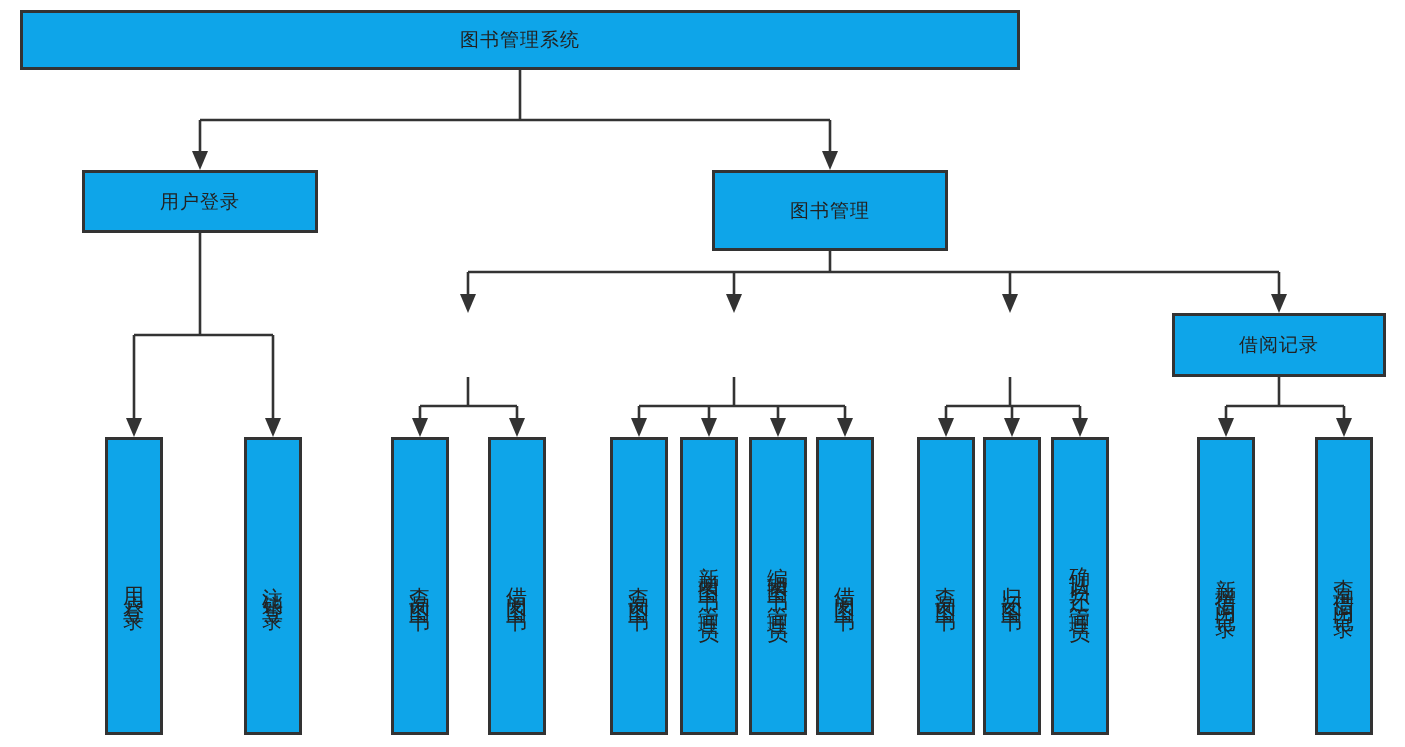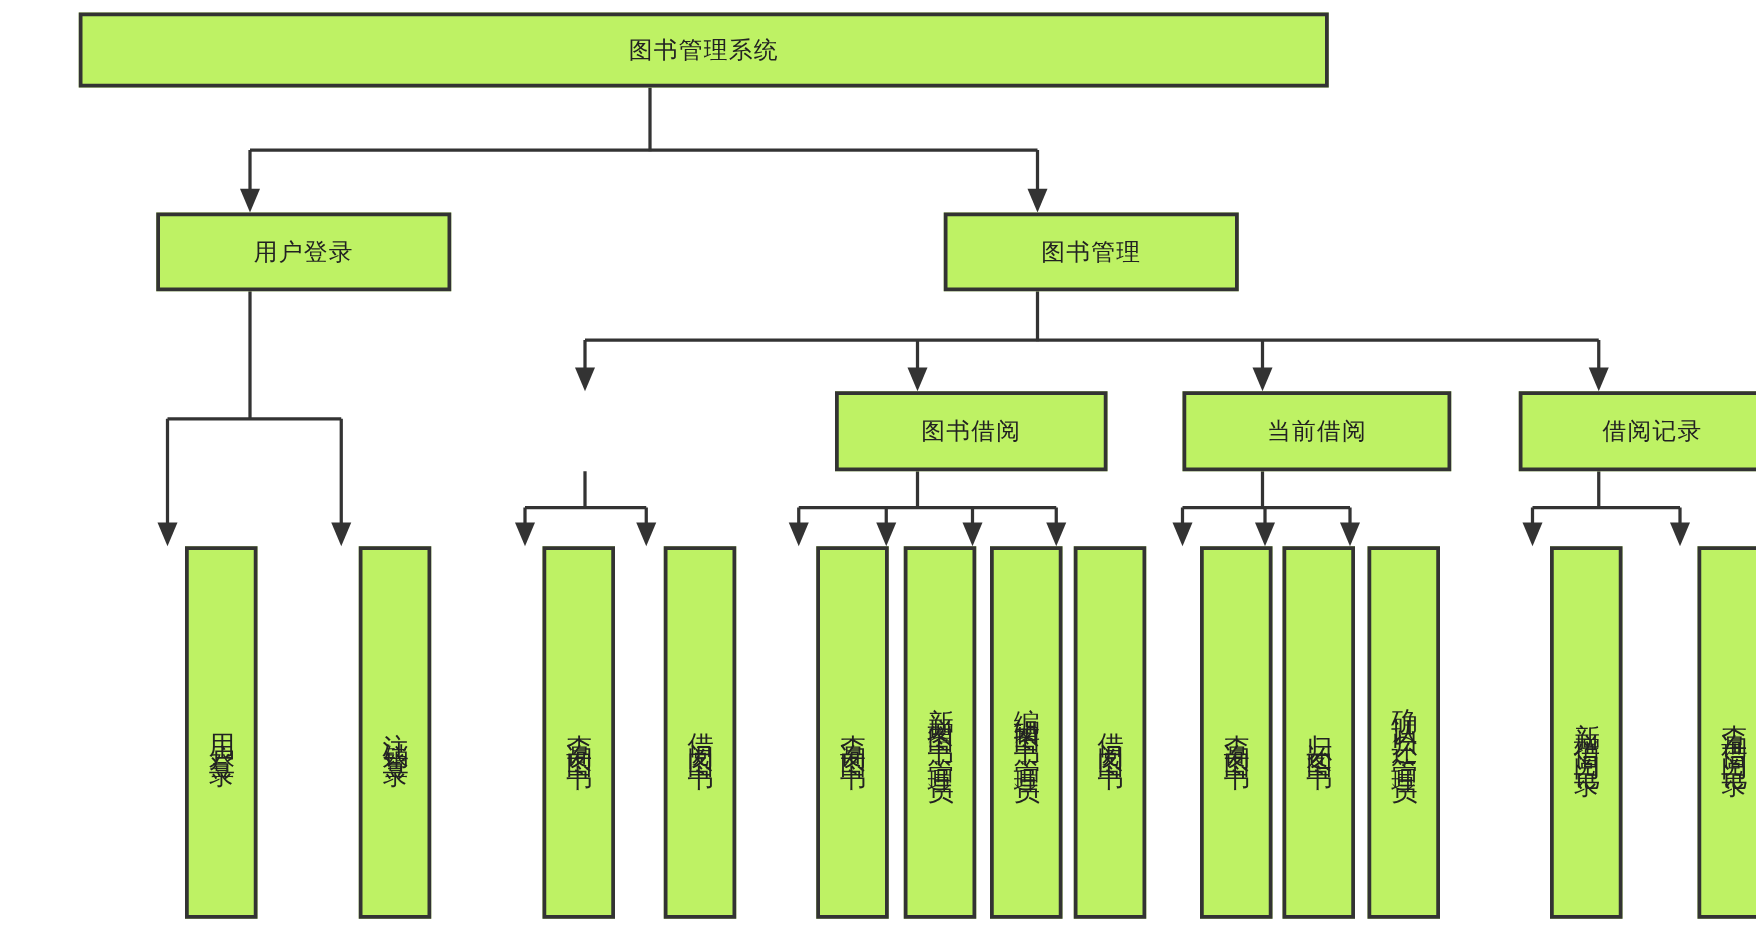--- a/index.html
+++ b/index.html
@@ -29,26 +29,25 @@
   svg.connectors line{
     stroke:var(--line);
     stroke-width:2.6;
   }
   svg.connectors polygon{
     fill:var(--line);
   }
   .box{
     position:absolute;
     border:3px solid var(--line);
-    background:#bef264;
+    background:#0ea5e9;
     display:flex;
     align-items:center;
     justify-content:center;
     color:var(--text);
-    margin-left:43px;
   }
   .h-label{
     font-size:19px;
     letter-spacing:1px;
     white-space:nowrap;
   }
   .leaf .v-label{
     writing-mode:vertical-rl;
     font-size:21px;
     line-height:1;
@@ -133,30 +132,24 @@
     <polygon points="1336,418 1352,418 1344,437"></polygon>
   </svg>
 
   <div class="box" style="left:20px;top:10px;width:1000px;height:60px;">
     <span class="h-label">图书管理系统</span>
   </div>
 
   <div class="box" style="left:82px;top:170px;width:236px;height:63px;">
     <span class="h-label">用户登录</span>
   </div>
-  <div class="box" style="left:712px;top:170px;width:236px;height:63px;">
+  <div class="box" style="left:712px;top:170px;width:236px;height:81px;">
     <span class="h-label">图书管理</span>
   </div>
 
-  <div class="box" style="left:625px;top:313px;width:218px;height:64px;">
-    <span class="h-label">图书借阅</span>
-  </div>
-  <div class="box" style="left:903px;top:313px;width:215px;height:64px;">
-    <span class="h-label">当前借阅</span>
-  </div>
   <div class="box" style="left:1172px;top:313px;width:214px;height:64px;">
     <span class="h-label">借阅记录</span>
   </div>
 
   <div class="box leaf" style="left:105px;top:437px;width:58px;height:298px;">
     <span class="v-label">用户登录</span>
   </div>
   <div class="box leaf" style="left:244px;top:437px;width:58px;height:298px;">
     <span class="v-label">注销登录</span>
   </div>

